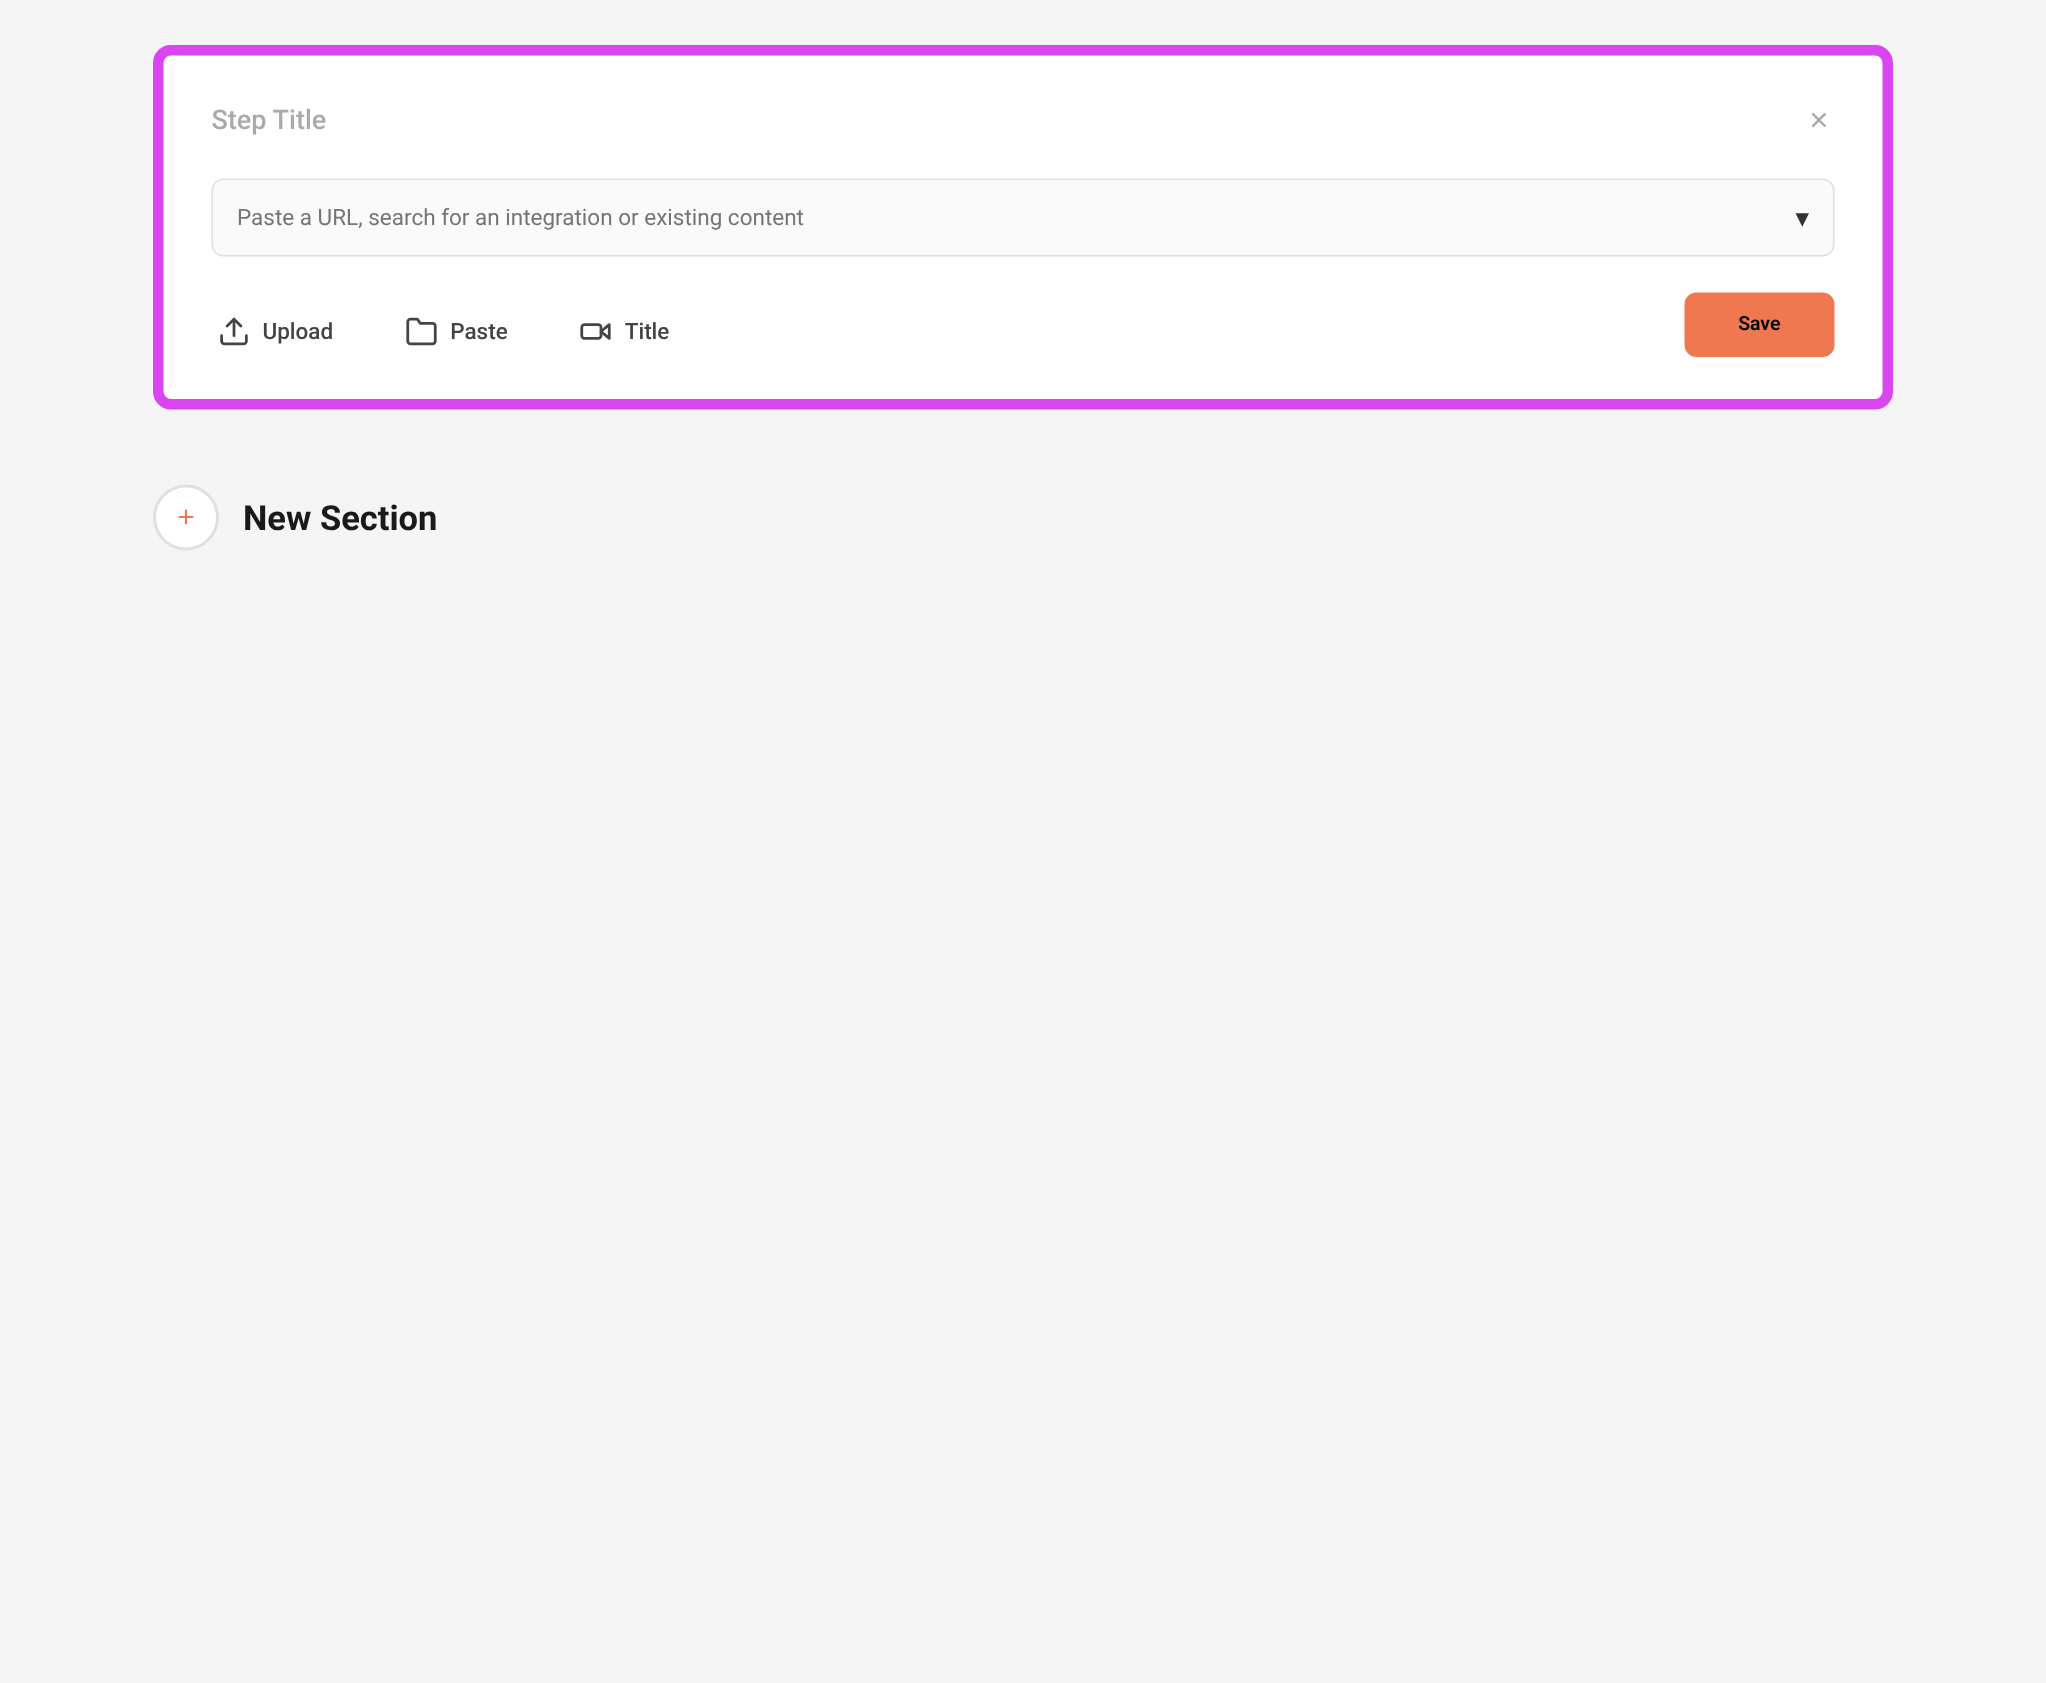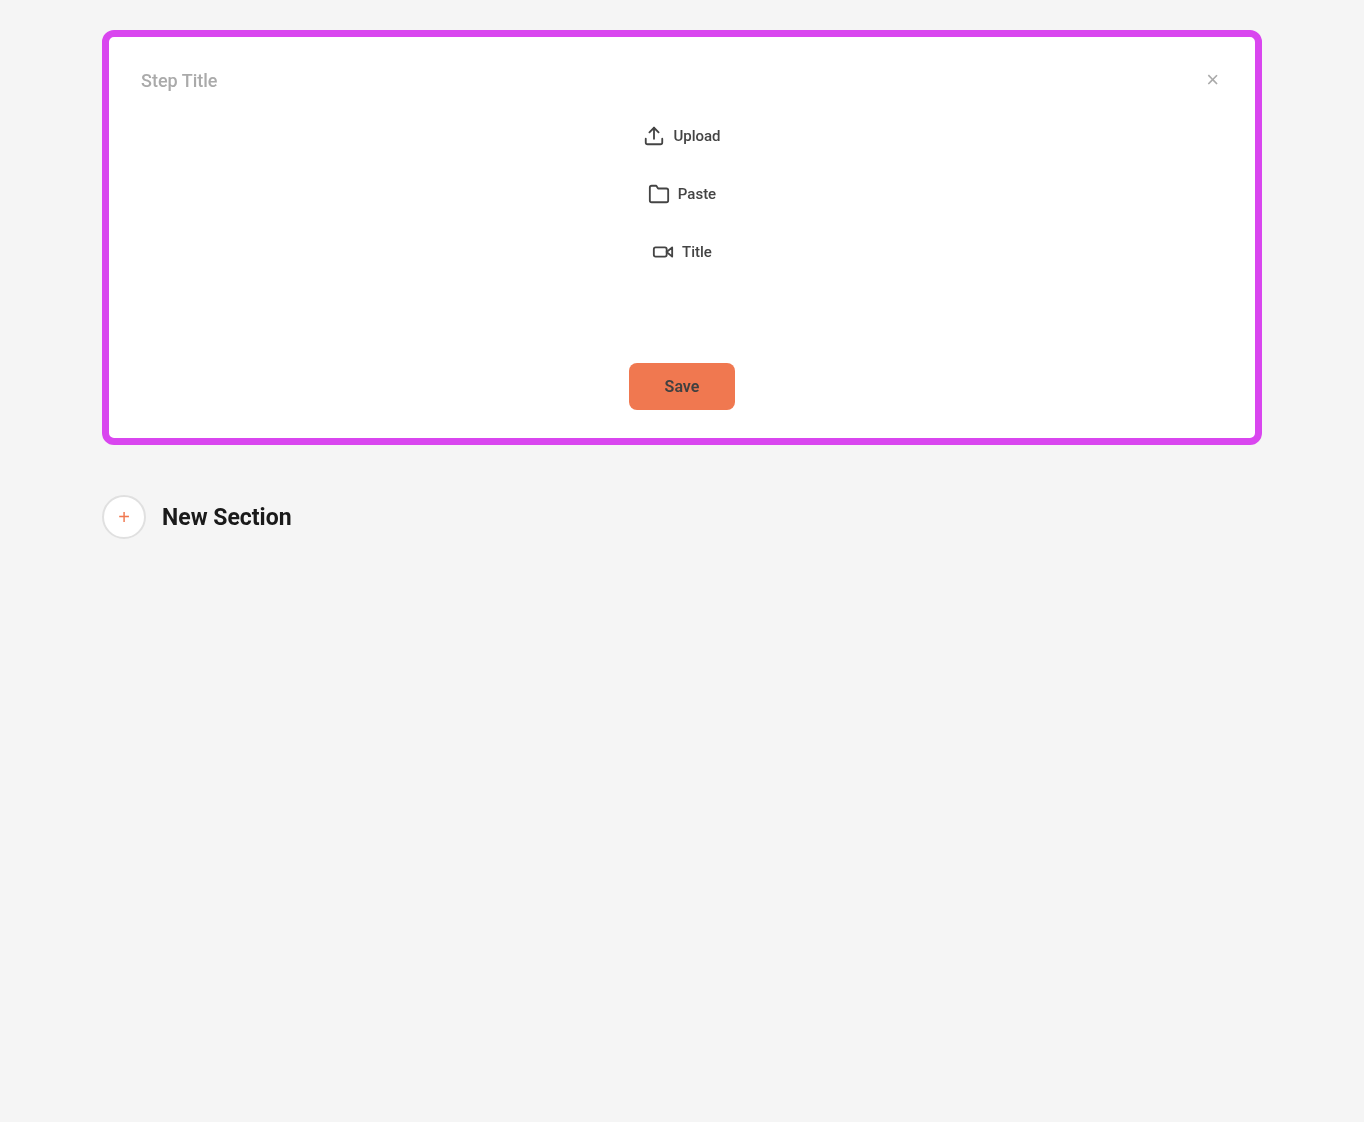--- a/index.html
+++ b/index.html
@@ -84,23 +84,22 @@
     .chevron-down {
       color: #333333;
       font-size: 18px;
       cursor: pointer;
       flex-shrink: 0;
     }
 
     
     .action-row {
       display: flex;
-      align-items: center;
-      gap: 24px;
-      flex-direction: column;
+      align-items: flex-end;
+      gap: 40px;
     }
 
     .action-btn {
       display: flex;
       align-items: center;
       gap: 8px;
       background: none;
       border: none;
       cursor: pointer;
       font-size: 15px;
@@ -116,29 +115,28 @@
       justify-content: center;
       color: #444444;
     }
 
     .save-spacer {
       margin-left: auto;
     }
 
     .save-btn {
       background: #f07850;
-      color: #404040;
+      color: #000000;
       border: none;
       border-radius: 8px;
       padding: 14px 36px;
-      font-size: 16px;
+      font-size: 13px;
       font-weight: 600;
       cursor: pointer;
       font-family: inherit;
-      margin-top: 46px;
     }
 
     
     .new-section-row {
       display: flex;
       align-items: center;
       gap: 16px;
       padding: 10px 0;
     }
 
@@ -187,20 +185,24 @@
 
 <div class="page-container">
 
   <div class="card">
 
     <div class="card-header">
       <span class="step-title">Step Title</span>
       <button class="close-btn">×</button>
     </div>
 
+    <div class="search-row">
+      <input class="search-input" type="text" placeholder="Paste a URL, search for an integration or existing content" style="">
+      <span class="chevron-down">▾</span>
+    </div>
 
     <div class="action-row">
 
       <button class="action-btn">
         <span class="action-icon">
           <svg class="icon-upload" viewBox="0 0 24 24" fill="none" stroke="currentColor" stroke-width="2" stroke-linecap="round" stroke-linejoin="round">
             <path d="M21 15v4a2 2 0 0 1-2 2H5a2 2 0 0 1-2-2v-4"></path>
             <polyline points="17 8 12 3 7 8"></polyline>
             <line x1="12" y1="3" x2="12" y2="15"></line>
           </svg>

